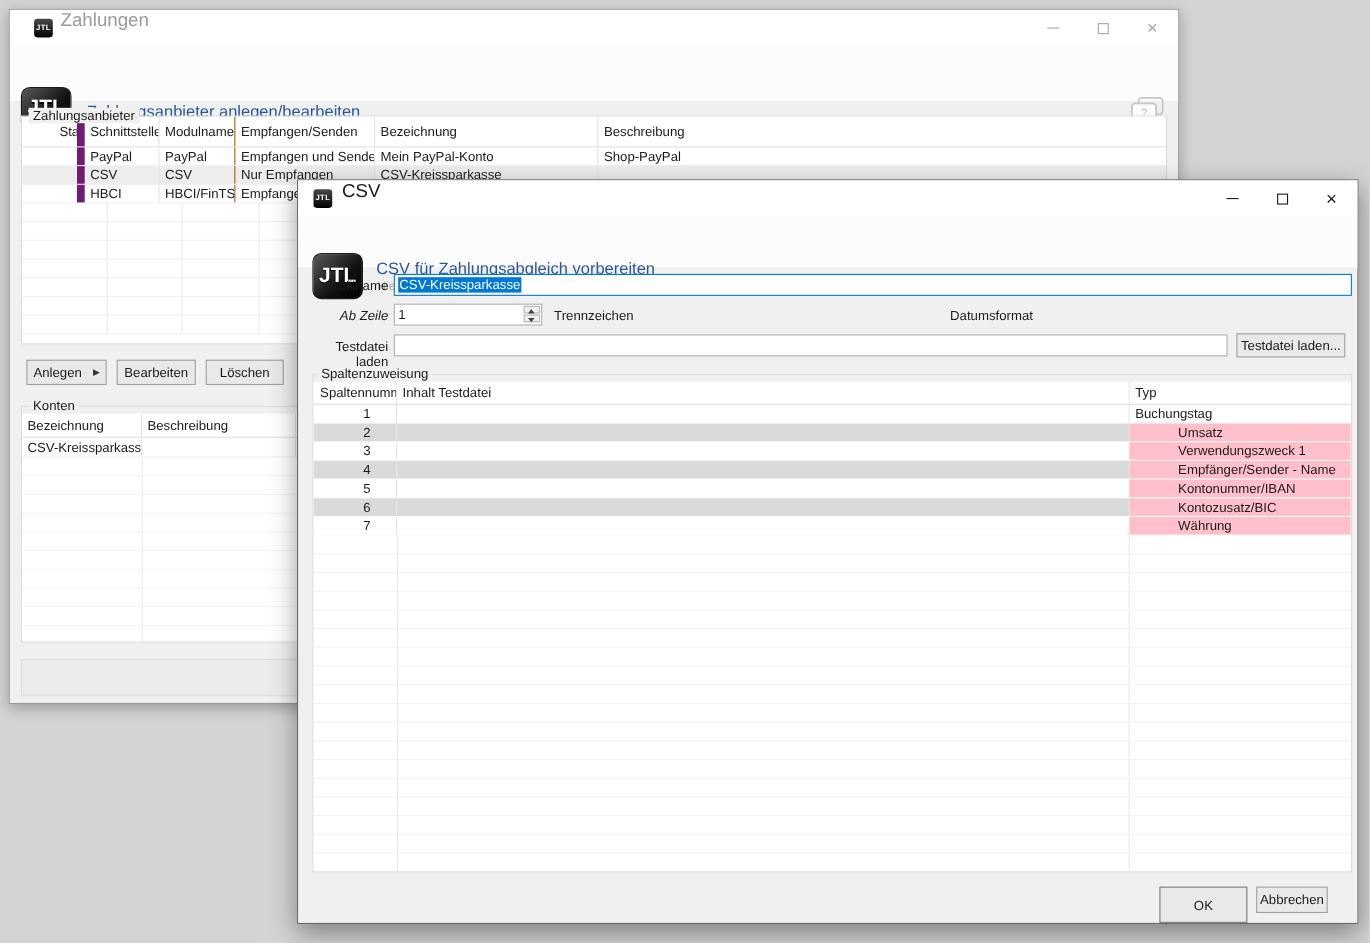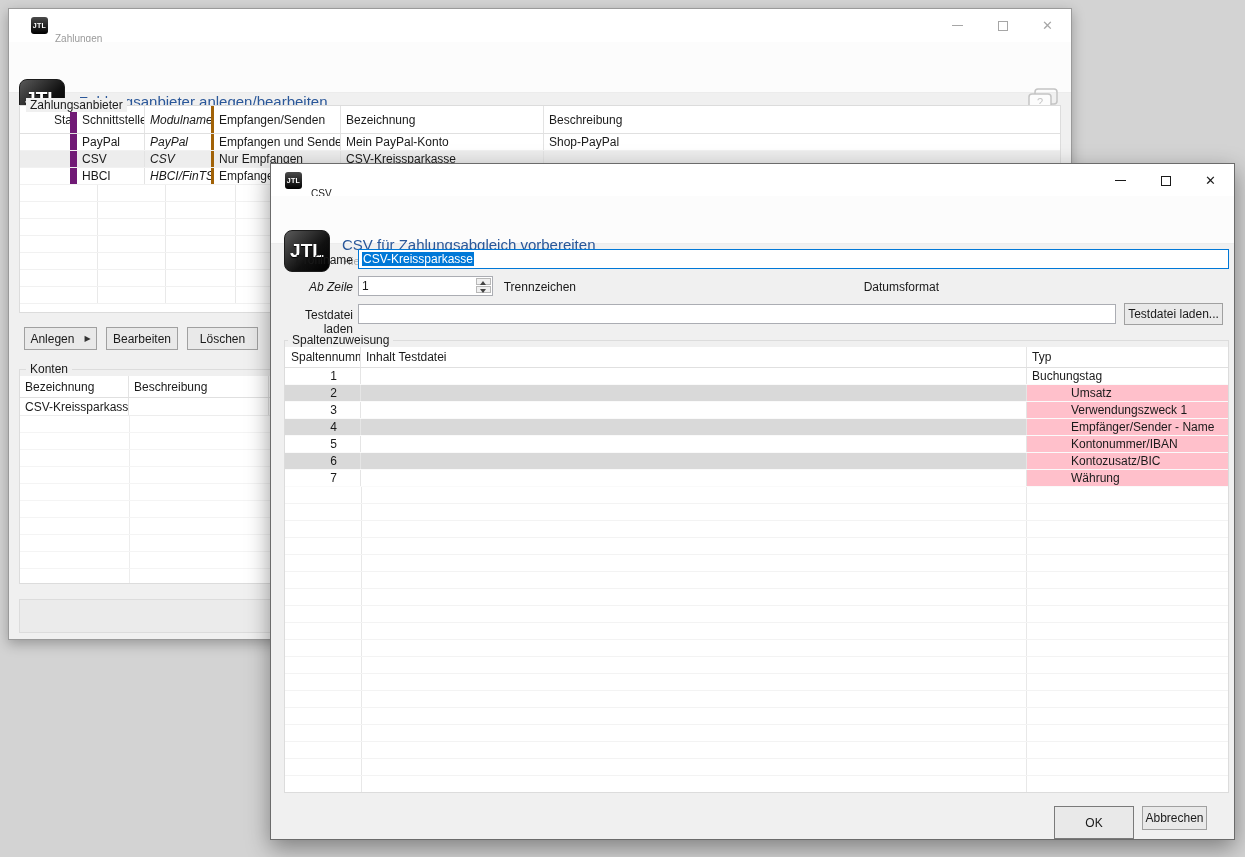--- a/index.html
+++ b/index.html
@@ -7,21 +7,21 @@
   .stage { position:relative; width:1245px; height:857px; }
 
   
   .win { position:absolute; background:#f0f0f0; }
   .winbg { left:8px; top:8px; width:1064px; height:632px; border:1px solid #9a9a9a; box-shadow:0 4px 12px rgba(0,0,0,.28); z-index:1; }
   .winfg { left:270px; top:163px; width:965px; height:677px; border:1px solid #6b6b6b; box-shadow:0 8px 22px rgba(0,0,0,.40); z-index:2; }
   .tbar { position:absolute; left:0; top:0; right:0; height:33px; background:#ffffff; }
   .tico { position:absolute; width:17px; height:17px; border-radius:3px; background:linear-gradient(#4a4a4a,#000); color:#fff; font-size:7px; font-weight:bold; display:flex; align-items:center; justify-content:center; letter-spacing:.3px; }
   .winbg .tico { left:22px; top:8px; }
   .winfg .tico { left:14px; top:8px; }
-  .ttitle { position:absolute; top:24px; font-size:10px;text-decoration:underline; }
+  .ttitle { position:absolute; top:0; font-size:17px; }
   .winbg .ttitle { left:46px; color:#9a9a9a; }
   .winfg .ttitle { left:40px; color:#1a1a1a; }
   .cbtns { position:absolute; right:1px; top:0; height:33px; display:flex; }
   .cbtn { width:45px; height:33px; display:flex; align-items:center; justify-content:center; }
   .ic-min { width:11px; height:1px; background:#a6a6a6; display:block; }
   .ic-max { width:10px; height:10px; border:1px solid #a6a6a6; display:block; }
   .ic-close { font-size:13px; color:#a6a6a6; line-height:1; }
   .winfg .ic-min { background:#1a1a1a; }
   .winfg .ic-max { border-color:#1a1a1a; }
   .winfg .ic-close { color:#1a1a1a; }
@@ -48,21 +48,21 @@
   .trow { display:flex; flex:0 0 auto; }
   .thead { border-bottom:1px solid #e0e0e0; background:#fff; }
   .cell { display:block; overflow:hidden; white-space:nowrap; padding-left:5px; line-height:inherit; }
 
   
   .ptable { left:11px; top:97px; width:1040px; height:206px; }
   .ptable .thead { height:28px; line-height:28px; }
   .ptable .prow { height:17px; line-height:17px; }
   .pc1{width:57px;border-right:7px solid #701a75;padding-left:34px;}
   .pc2{width:68px;border-right:1px solid #e3e3e3;}
-  .pc3{width:69px;border-right:3px solid #a16207;font-style:italic;}
+  .pc3{width:69px;border-right:1px solid #a16207;}
   .pc4{width:127px;border-right:1px solid #e3e3e3;}
   .pc5{width:203px;border-right:1px solid #e3e3e3;}
   .pc6{flex:1;}
   .prow { border-bottom:1px solid #f1f1f1; }
   .prow.selected { background:#ededed; }
   .chk { width:13px; height:13px; margin:2px 0 0 31px; border-radius:3px; background:linear-gradient(#a9d37a,#67a63a); border:1px solid #5b8f33; color:#fff; font-size:10px; font-weight:bold; display:flex; align-items:center; justify-content:center; line-height:1; }
   .pfill { height:17px; flex:0 0 auto; border-bottom:1px solid #f1f1f1; position:relative; }
   .pfill::before { content:""; position:absolute; top:0; bottom:0; left:77px; width:1px; background:#e9e9e9; box-shadow:68px 0 0 #e9e9e9,138px 0 0 #e9e9e9,266px 0 0 #e9e9e9,470px 0 0 #e9e9e9; }
 
   

